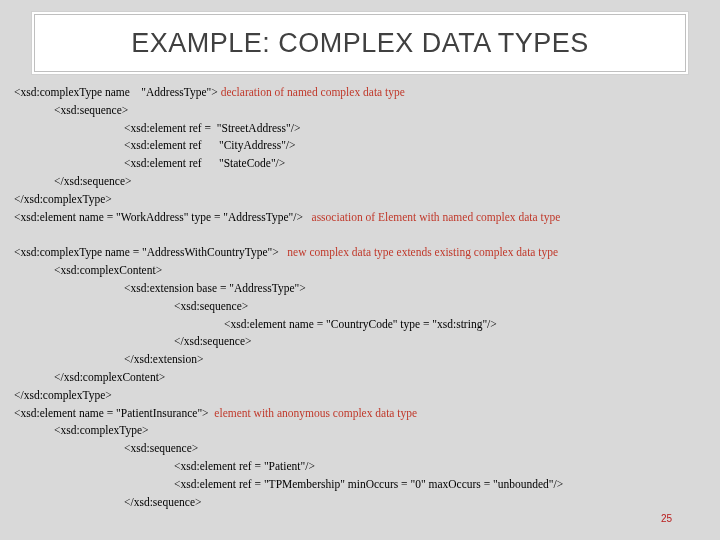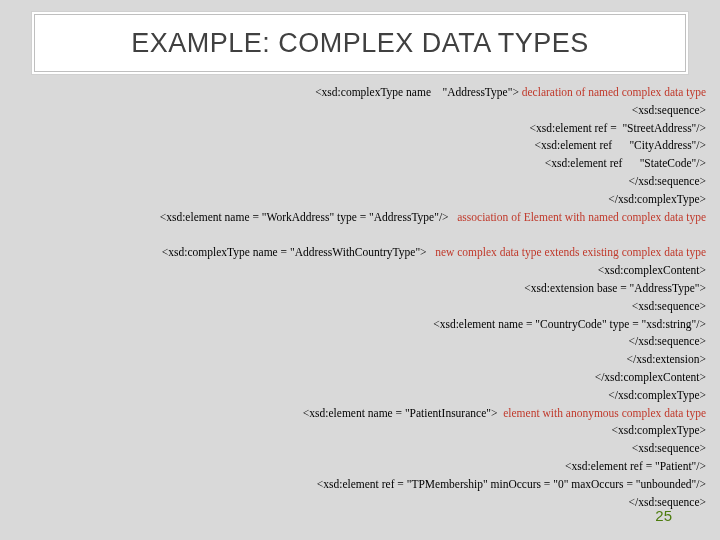--- a/index.html
+++ b/index.html
@@ -1,17 +1,17 @@
 <!DOCTYPE html>
 <html><head>
 <meta charset="utf-8">
 <style>
   * { margin: 0; padding: 0; box-sizing: border-box; }
   html, body { width: 720px; height: 540px; background: #d9d9d9; font-family: Georgia, 'Times New Roman', serif; }
-  .slide { position: relative; width: 720px; height: 540px; background: #d9d9d9; text-align: right; }
+  .slide { position: relative; width: 720px; height: 540px; background: #d9d9d9; }
   .title-box {
     position: absolute;
     top: 14px;
     left: 34px;
     right: 34px;
     height: 58px;
     background: #ffffff;
     border: 1px solid #bfbfbf;
     display: flex;
     align-items: center;
@@ -36,22 +36,22 @@
     color: #000;
     white-space: pre;
     overflow: hidden;
   }
   .code-line { white-space: pre; font-family: Georgia, 'Times New Roman', serif; }
   .ann { color: #c0392b; }
   .page-num {
     position: absolute;
     bottom: 16px;
     right: 48px;
-    font-size: 15px;
-    color: #4d7c0f;
+    font-size: 10px;
+    color: #b91c1c;
     font-family: Arial, sans-serif;
   }
   .ind1 { padding-left: 40px; }
   .ind2 { padding-left: 110px; }
   .ind3 { padding-left: 160px; }
   .ind4 { padding-left: 210px; }
 </style>
 </head>
 <body>
 

